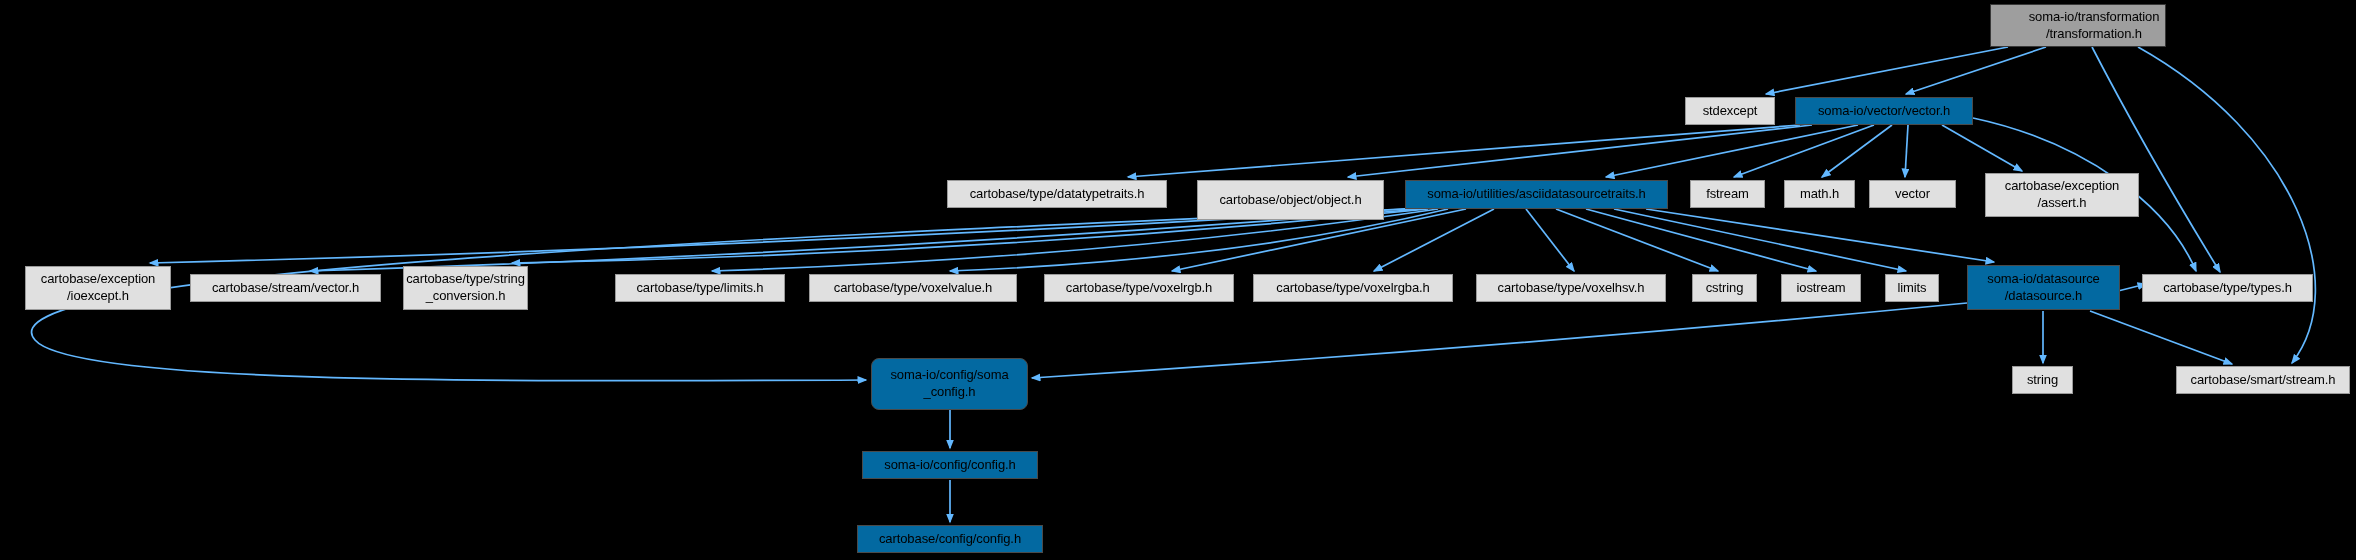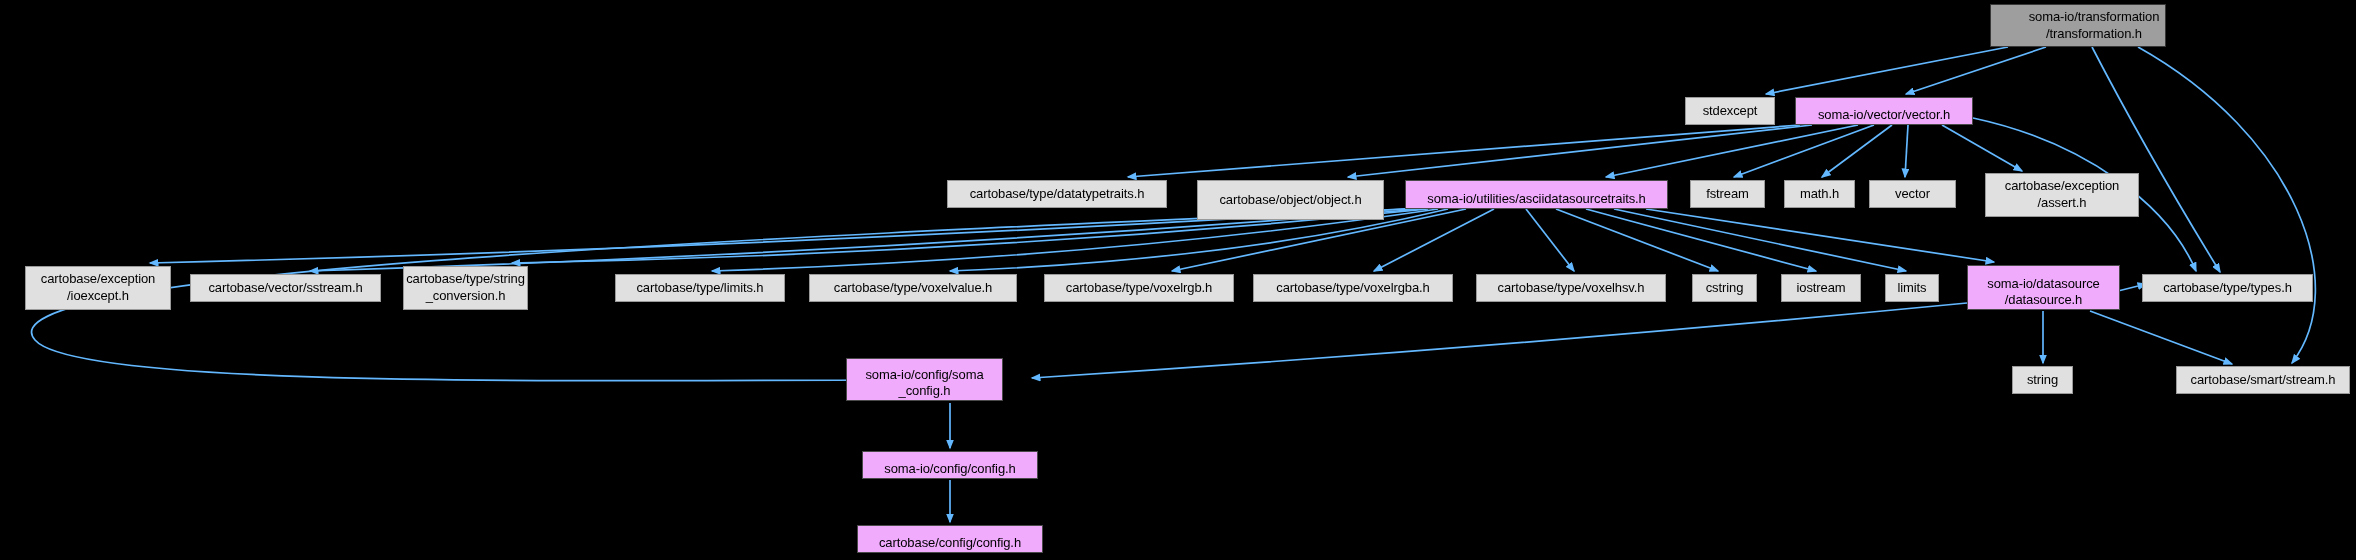--- a/index.html
+++ b/index.html
@@ -16,21 +16,21 @@
     box-sizing:border-box;
     display:flex;align-items:center;justify-content:center;
     text-align:center;
     font-size:13px;line-height:1.28;
     color:#000;
     white-space:nowrap;
     letter-spacing:-0.1px;
     cursor:pointer;
   }
   .node.leaf{background:#e0e0e0;border:1px solid #9a9a9a;}
-  .node.expanded{background:#f0abfc;border:1px solid #4a4a4a;align-items:flex-end;}
+  .node.expanded{background:#0369a1;border:1px solid #4a4a4a;}
   .node.root{background:#9e9e9e;border:1px solid #383838;}
 </style>
 </head>
 <body>
 
 <div class="canvas" style="background: rgb(0, 0, 0);">
   <svg class="edges" width="2356" height="560" viewBox="0 0 2356 560" xmlns="http://www.w3.org/2000/svg">
     <defs>
       <marker id="arrow" markerWidth="10" markerHeight="8" refX="8.5" refY="4" orient="auto" markerUnits="userSpaceOnUse">
         <path d="M0,0 L10,4 L0,8 z" fill="#63b8ff"></path>
@@ -98,21 +98,21 @@
       <div class="node leaf" style="left: 1869px; top: 180px; width: 87px; height: 28px; justify-content: center;">
         <span>vector</span>
       </div>
       <div class="node leaf" style="left: 1985px; top: 173px; width: 154px; height: 44px;">
         <span>cartobase/exception<br>/assert.h</span>
       </div>
       <div class="node leaf" style="left: 25px; top: 266px; width: 146px; height: 44px;">
         <span>cartobase/exception<br>/ioexcept.h</span>
       </div>
       <div class="node leaf" style="left: 190px; top: 274px; width: 191px; height: 28px;">
-        <span>cartobase/vector/sstream.h</span>
+        <span>cartobase/stream/vector.h</span>
       </div>
       <div class="node leaf" style="left: 403px; top: 266px; width: 125px; height: 44px;">
         <span>cartobase/type/string<br>_conversion.h</span>
       </div>
       <div class="node leaf" style="left: 615px; top: 274px; width: 170px; height: 28px;">
         <span>cartobase/type/limits.h</span>
       </div>
       <div class="node leaf" style="left: 809px; top: 274px; width: 208px; height: 28px;">
         <span>cartobase/type/voxelvalue.h</span>
       </div>
@@ -133,21 +133,21 @@
       </div>
       <div class="node leaf" style="left: 1885px; top: 274px; width: 54px; height: 28px;">
         <span>limits</span>
       </div>
       <div class="node expanded" style="left: 1967px; top: 265px; width: 153px; height: 45px;">
         <span>soma-io/datasource<br>/datasource.h</span>
       </div>
       <div class="node leaf" style="left: 2142px; top: 274px; width: 171px; height: 28px;">
         <span>cartobase/type/types.h</span>
       </div>
-      <div class="node expanded" style="left: 846px; top: 358px; width: 157px; height: 43px;">
+      <div class="node expanded" style="left: 871px; top: 358px; width: 157px; height: 52px; border-radius: 8px;">
         <span>soma-io/config/soma<br>_config.h</span>
       </div>
       <div class="node leaf" style="left: 2012px; top: 366px; width: 61px; height: 28px;">
         <span>string</span>
       </div>
       <div class="node leaf" style="left: 2176px; top: 366px; width: 174px; height: 28px;">
         <span>cartobase/smart/stream.h</span>
       </div>
       <div class="node expanded" style="left: 862px; top: 451px; width: 176px; height: 28px;">
         <span>soma-io/config/config.h</span>

